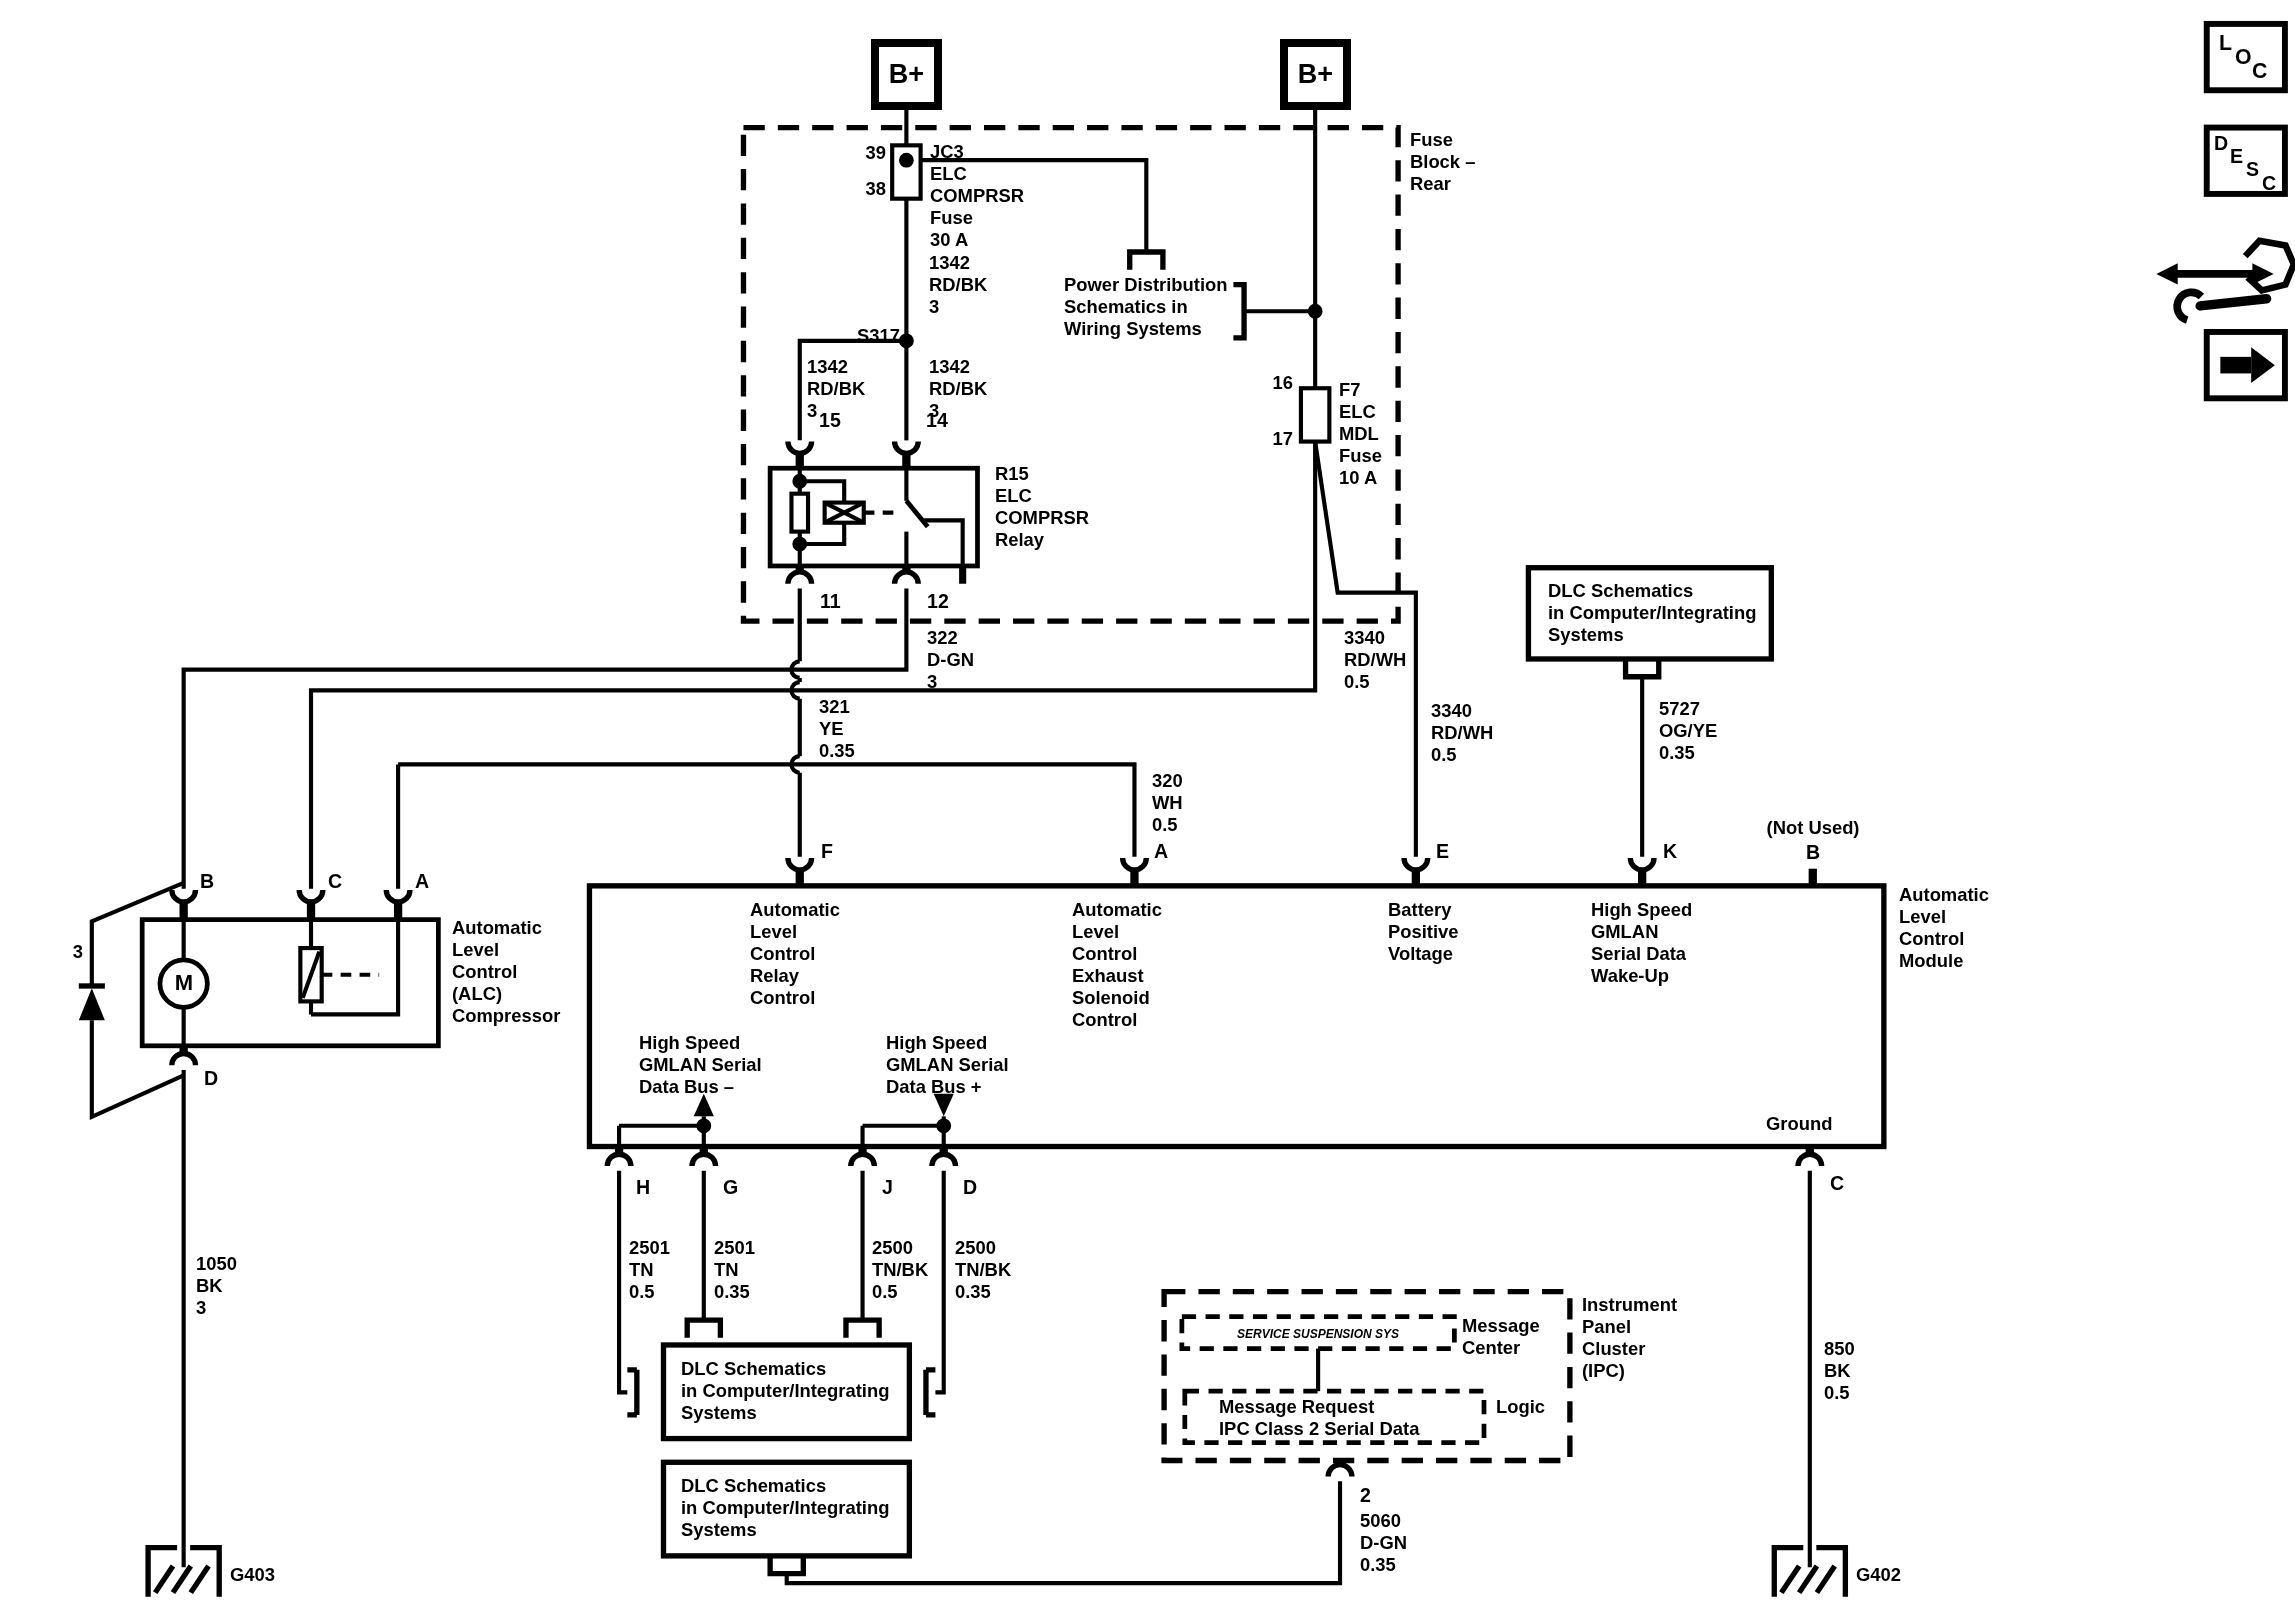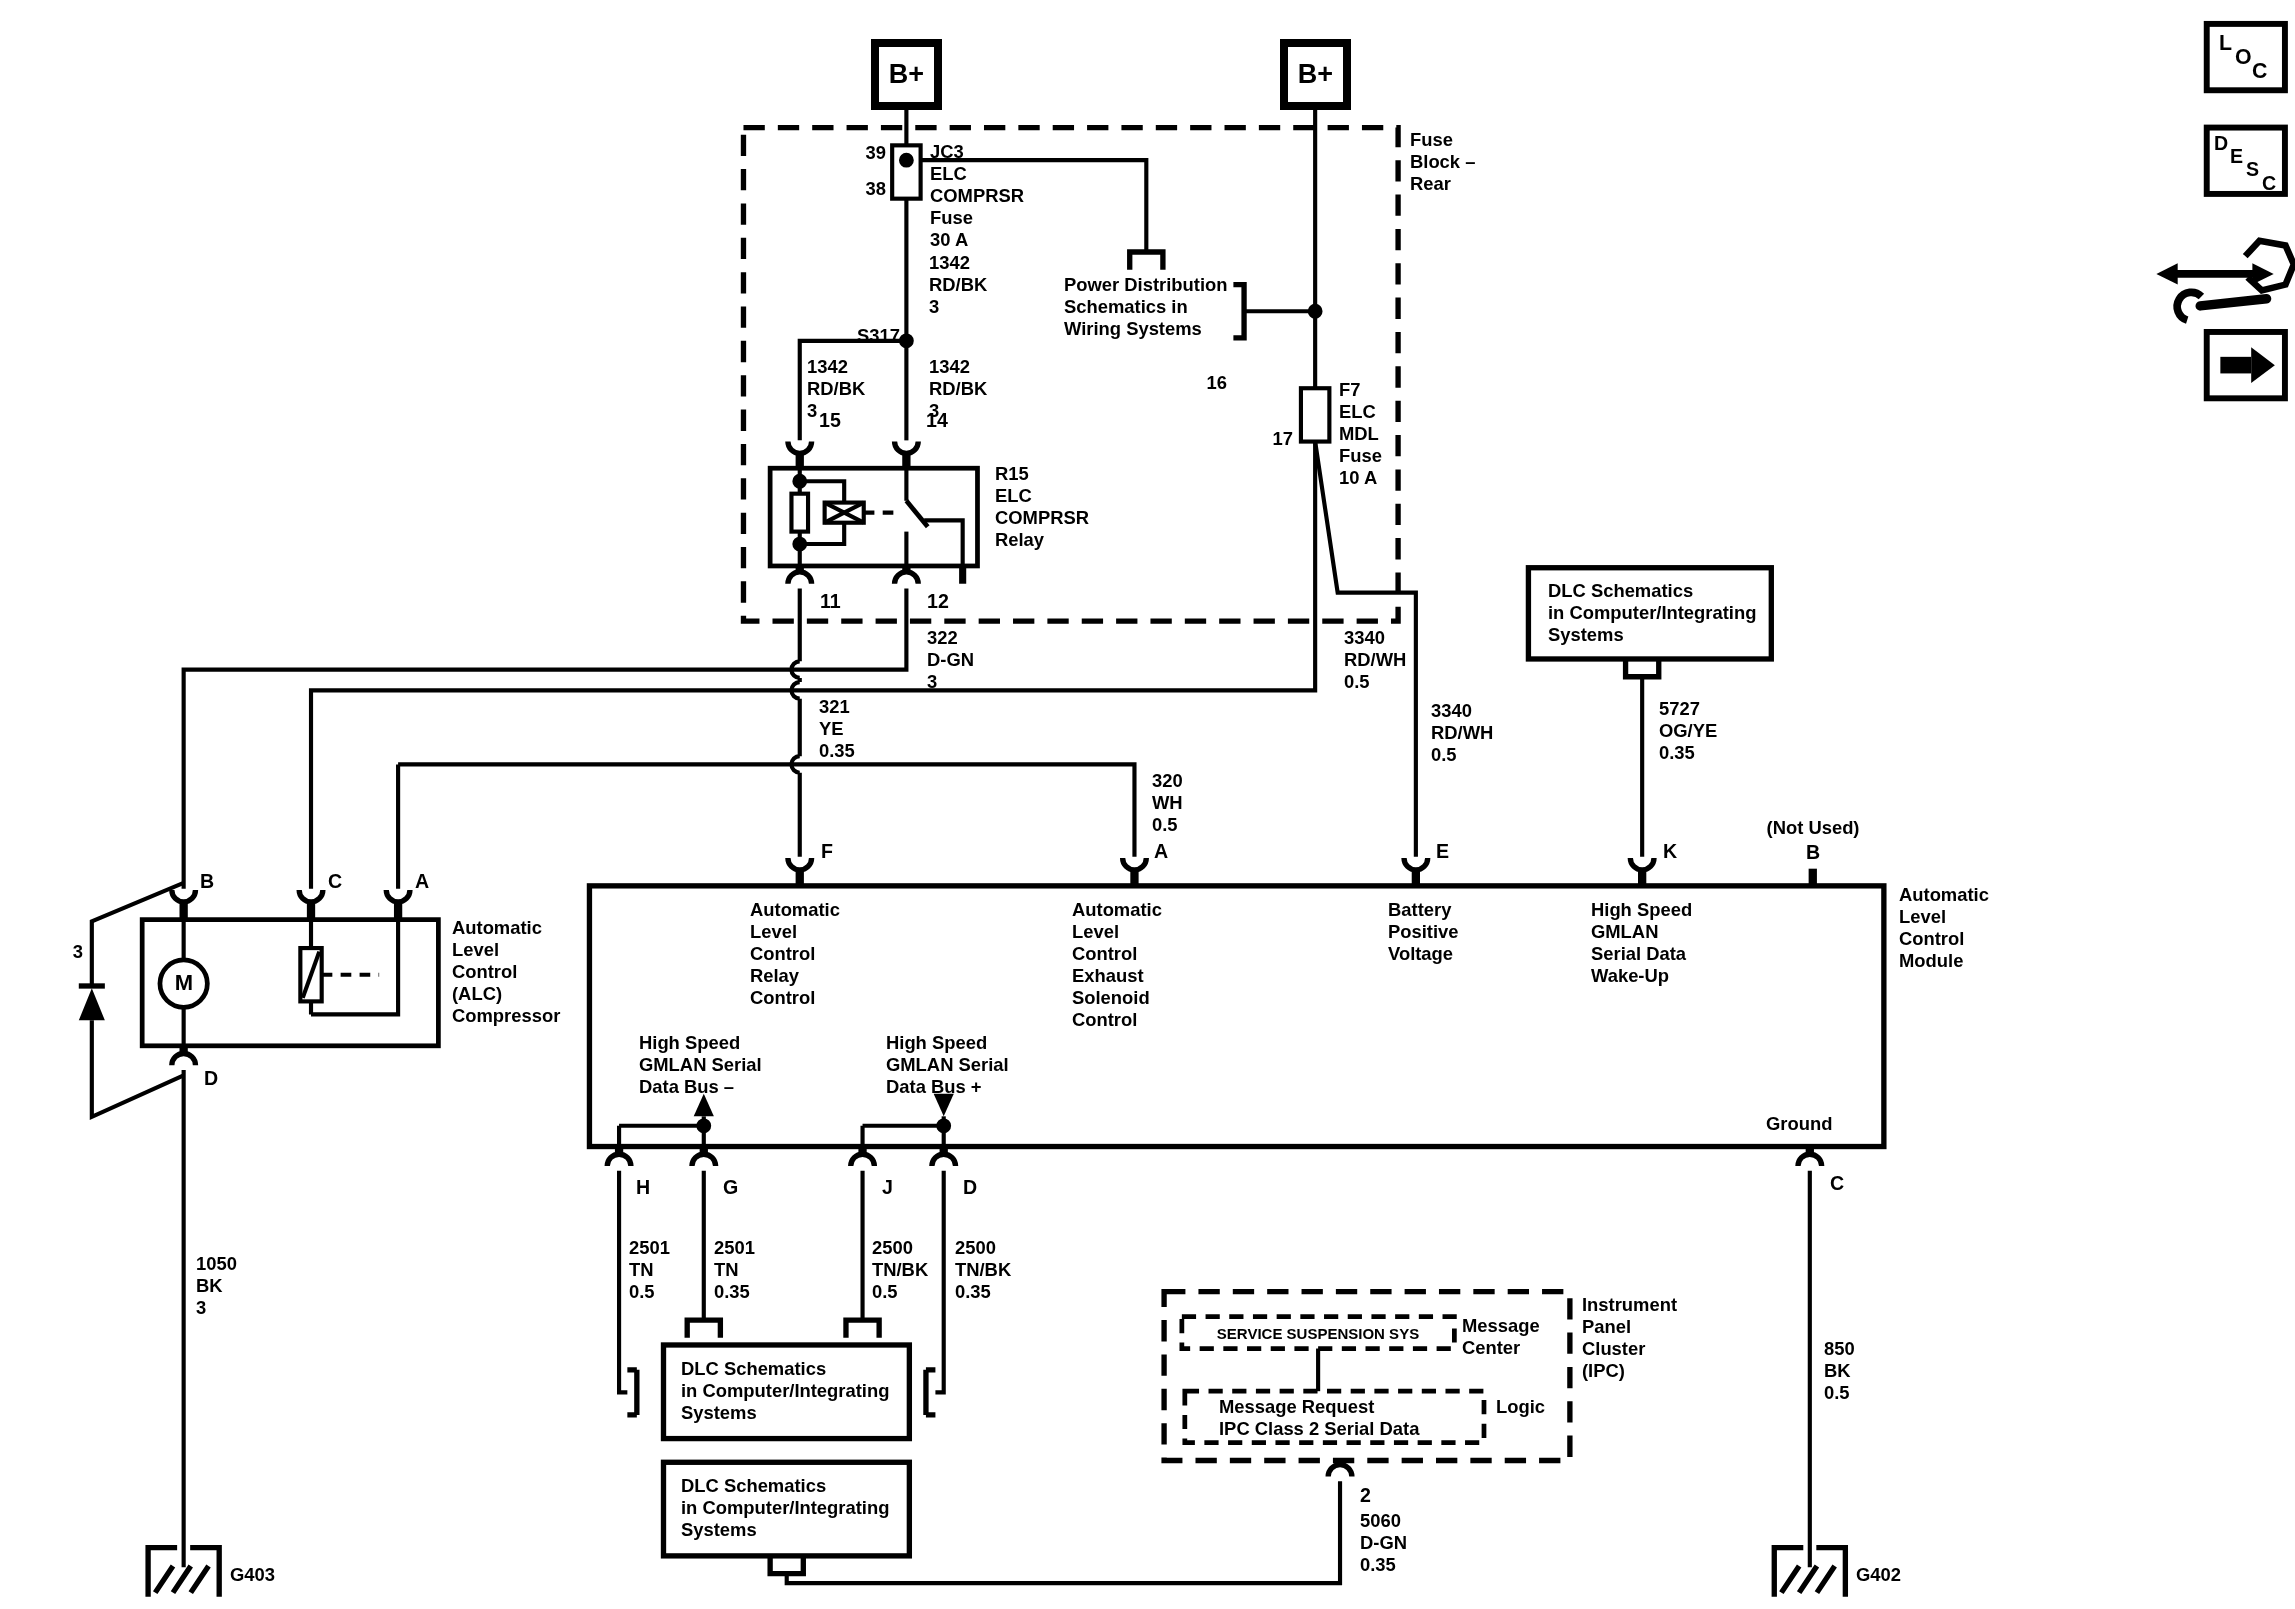--- a/index.html
+++ b/index.html
@@ -217,21 +217,21 @@
 RD/BK
 3</div>
 <div class="lbl pin" style="left:819px;top:409px;">15</div>
 <div class="lbl pin" style="left:926px;top:409px;text-align:center;">14</div>
 <div class="lbl" style="left:995px;top:463px;">R15
 ELC
 COMPRSR
 Relay</div>
 <div class="lbl pin" style="left:820px;top:590px;">11</div>
 <div class="lbl pin" style="left:927px;top:590px;">12</div>
-<div class="lbl r" style="left:1227px;top:372px;">16</div>
+<div class="lbl r" style="left:1293px;top:372px;">16</div>
 <div class="lbl r" style="left:1293px;top:428px;">17</div>
 <div class="lbl" style="left:1339px;top:379px;">F7
 ELC
 MDL
 Fuse
 10 A</div>
 <div class="lbl" style="left:927px;top:627px;">322
 D-GN
 3</div>
 <div class="lbl" style="left:1344px;top:627px;">3340
@@ -324,21 +324,21 @@
 <div class="lbl" style="left:681px;top:1358px;">DLC Schematics
 in Computer/Integrating
 Systems</div>
 <div class="lbl" style="left:681px;top:1475px;">DLC Schematics
 in Computer/Integrating
 Systems</div>
 <div class="lbl" style="left:1582px;top:1294px;">Instrument
 Panel
 Cluster
 (IPC)</div>
-<div class="lbl c ctr" style="left:1318px;top:1323px;font-size:15px;">SERVICE SUSPENSION SYS</div>
+<div class="lbl c ctr" style="left:1318px;top:1323px;font-size:12px;font-style:italic;">SERVICE SUSPENSION SYS</div>
 <div class="lbl" style="left:1462px;top:1315px;">Message
 Center</div>
 <div class="lbl" style="left:1219px;top:1396px;">Message Request
 IPC Class 2 Serial Data</div>
 <div class="lbl" style="left:1496px;top:1396px;">Logic</div>
 <div class="lbl pin" style="left:1360px;top:1484px;">2</div>
 <div class="lbl" style="left:1360px;top:1510px;">5060
 D-GN
 0.35</div>
 <div class="lbl" style="left:230px;top:1564px;">G403</div>

